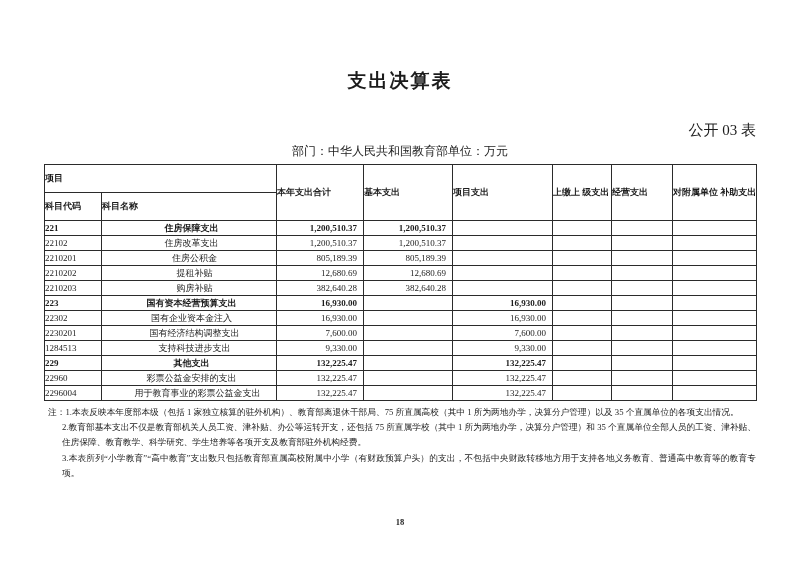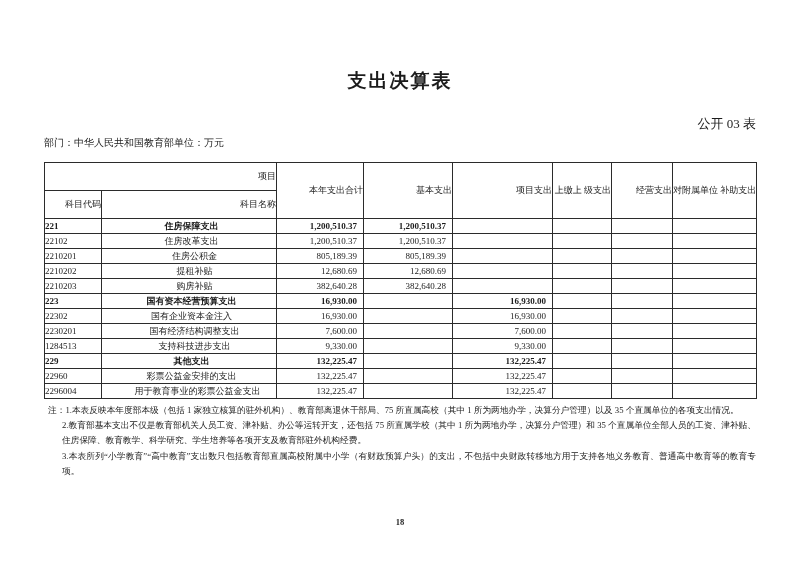--- a/index.html
+++ b/index.html
@@ -12,48 +12,49 @@
     overflow:hidden;
   }
   .page-title {
     padding-top:68px;
     text-align:center;
     font-size:19px;
     font-weight:bold;
     letter-spacing:2px;
   }
   .pub-code {
-    margin:21px 44px 0 44px;
+    margin:27px 44px 0 44px;
     text-align:right;
-    font-size:13px;
+    font-size:15px;
   }
   .meta-row {
-    margin:3px 44px 12px 44px;
+    margin:3px 44px 4px 44px;
     display:flex;
-    justify-content:flex-start;
-    font-size:10px;
+    justify-content:center;
+    font-size:12px;
   }
   table.report {
     margin:3px 44px 0 44px;
     width:712px;
     table-layout:fixed;
     border-collapse:collapse;
     border:1.5px solid #1a1a1a;
   }
   table.report th, table.report td {
     border:1px solid #2b2b2b;
     font-size:9px;
     font-weight:normal;
     overflow:hidden;
     white-space:nowrap;
   }
   table.report thead th {
-    text-align:right;
+    text-align:left;
     height:28px;
     line-height:1.25;
+    font-weight:bold;
   }
   table.report thead { border-bottom:1.5px solid #1a1a1a; }
   th.pre { white-space:pre-line; }
   table.report tbody td { height:15px; }
   td.code { text-align:left; }
   td.name { text-align:center; padding-left:5px;margin-top:32px; }
   td.num  { text-align:right; padding-right:6px; }
   tr.bold td { font-weight:bold; }
   .notes {
     margin:4px 44px 0 48px;

